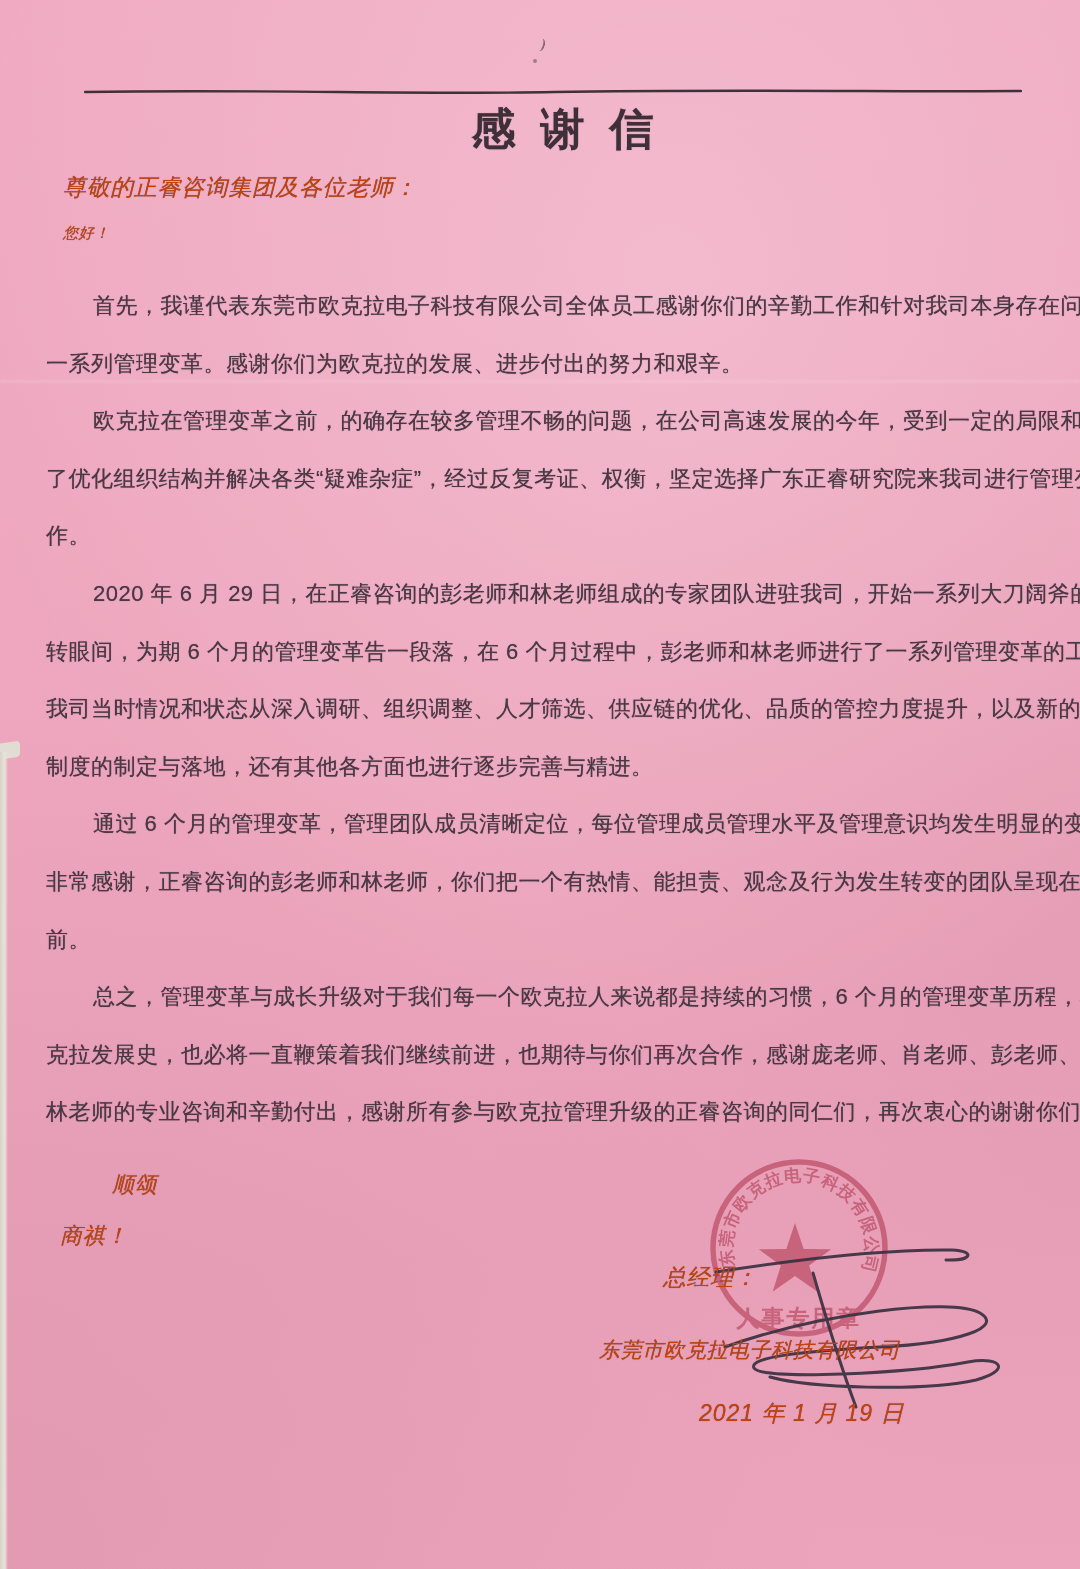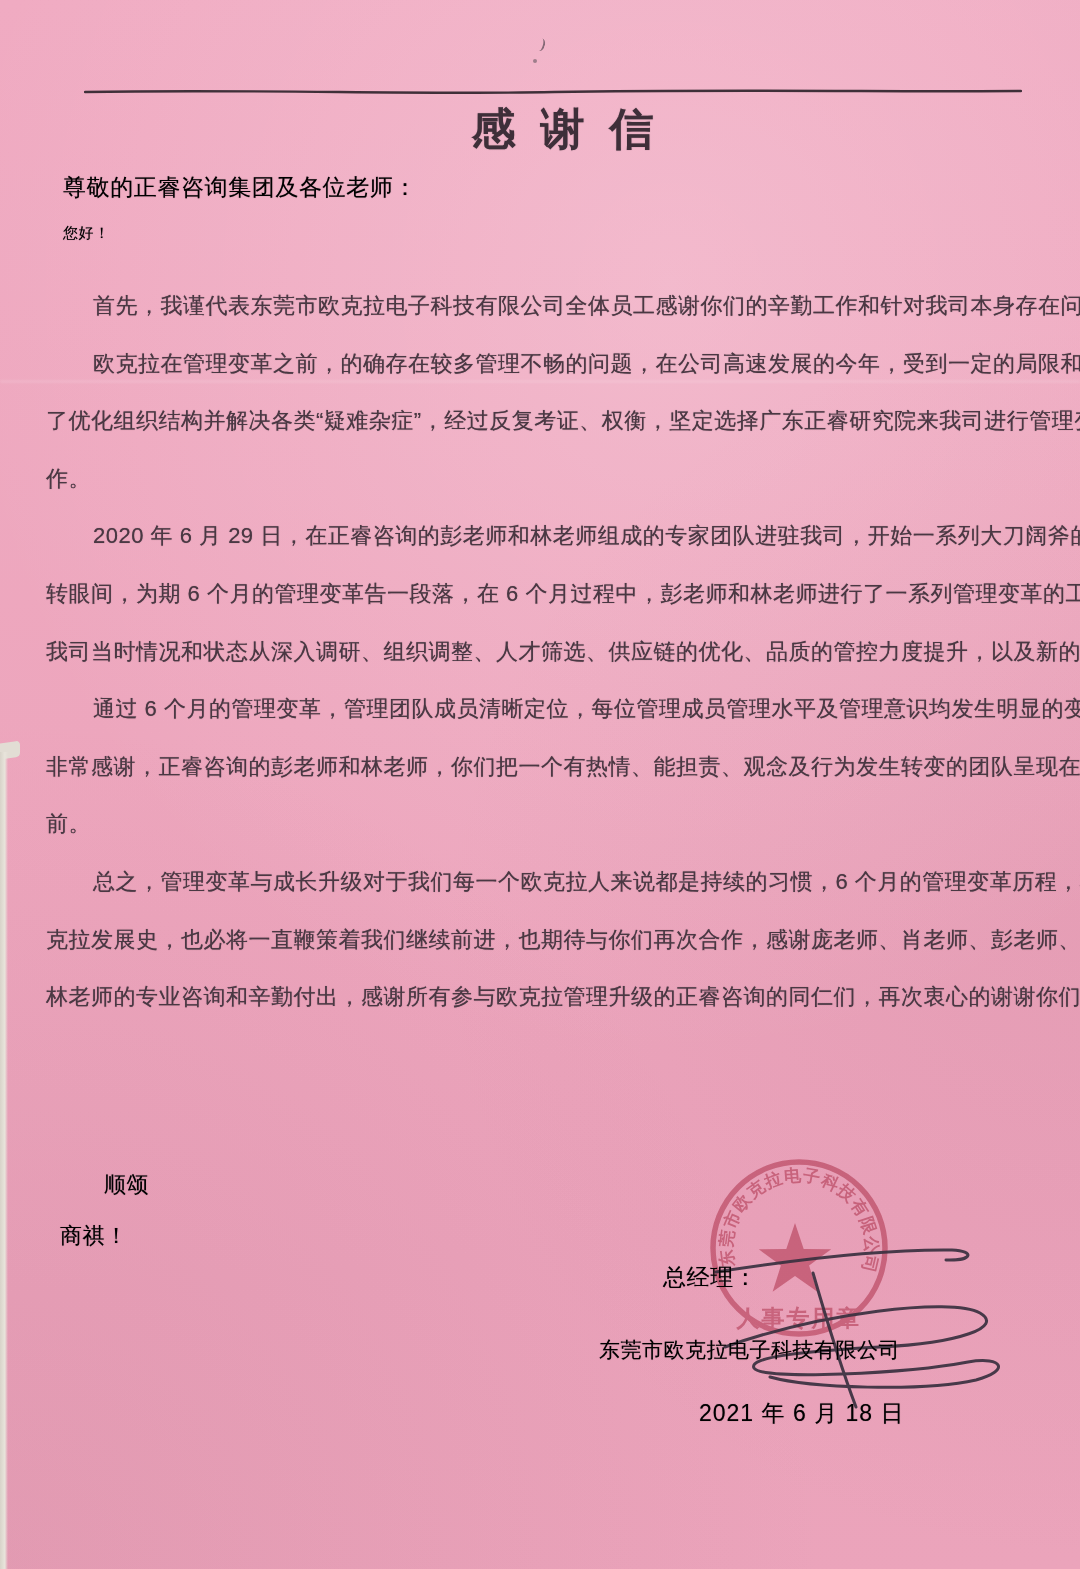--- a/index.html
+++ b/index.html
@@ -40,34 +40,35 @@
   .rule{position:absolute;left:84px;top:86px;width:938px;height:10px;}
   .title{
     position:absolute;left:0;right:0;top:100px;text-align:center;
     transform:translateX(26px);
     font-family:"Liberation Serif","DejaVu Serif",serif;
     font-size:44px;font-weight:700;color:#3e2f39;
     letter-spacing:7px;white-space:pre;
     text-shadow:0 0 1px rgba(62,47,57,.55);
   }
   .textline{
-    position:absolute;white-space:nowrap;color:#000000;
+    position:absolute;white-space:nowrap;color:#c2410c;
     font-size:22px;font-weight:500;letter-spacing:.6px;
     text-shadow:0 0 .8px rgba(74,56,67,.75);
+    font-style:italic;
   }
   .salutation{left:63px;top:172px;font-size:23px;}
   .greeting{left:63px;top:224px;font-size:15px;}
   .body{position:absolute;left:46px;top:277px;width:1000px;}
   .line{
     height:57.6px;line-height:57.6px;white-space:nowrap;color:#4a3843;
     font-size:22px;font-weight:500;letter-spacing:.5px;
     text-shadow:0 0 .8px rgba(74,56,67,.75);
   }
   .line.indent{padding-left:47px;}
-  .shunsong{left:104px;top:1170px;}
+  .shunsong{left:112px;top:1170px;}
   .shangqi{left:60px;top:1221px;text-align:center;}
   .role-label{left:663px;top:1262px;font-size:23px;}
   .company-name{left:599px;top:1336px;font-size:21px;letter-spacing:.5px;}
   .date-line{left:699px;top:1398px;font-size:23px;letter-spacing:1px;}
   .seal{position:absolute;left:692px;top:1140px;width:214px;height:214px;
     opacity:.58;mix-blend-mode:multiply;}
   .sig{position:absolute;left:630px;top:1215px;width:400px;height:200px;}
 </style>
 </head>
 <body>
@@ -86,26 +87,28 @@
     <path d="M1,6 C 180,3 330,9 470,6 C 640,3 820,6 937,5" stroke="#3f3039" stroke-width="2.4" fill="none" stroke-linecap="round"></path>
   </svg>
 
   <div class="title">感 谢 信</div>
 
   <div class="textline salutation">尊敬的正睿咨询集团及各位老师：</div>
   <div class="textline greeting">您好！</div>
 
   <div class="body">
     <div class="line indent">首先，我谨代表东莞市欧克拉电子科技有限公司全体员工感谢你们的辛勤工作和针对我司本身存在问题进行的</div>
+    <div class="line">一系列管理变革。感谢你们为欧克拉的发展、进步付出的努力和艰辛。</div>
     <div class="line indent">欧克拉在管理变革之前，的确存在较多管理不畅的问题，在公司高速发展的今年，受到一定的局限和阻碍。为</div>
     <div class="line">了优化组织结构并解决各类“疑难杂症”，经过反复考证、权衡，坚定选择广东正睿研究院来我司进行管理变革工</div>
     <div class="line">作。</div>
     <div class="line indent">2020 年 6 月 29 日，在正睿咨询的彭老师和林老师组成的专家团队进驻我司，开始一系列大刀阔斧的管理变革。</div>
     <div class="line">转眼间，为期 6 个月的管理变革告一段落，在 6 个月过程中，彭老师和林老师进行了一系列管理变革的工作，根据</div>
     <div class="line">我司当时情况和状态从深入调研、组织调整、人才筛选、供应链的优化、品质的管控力度提升，以及新的各项管理</div>
+    <div class="line">制度的制定与落地，还有其他各方面也进行逐步完善与精进。</div>
     <div class="line indent">通过 6 个月的管理变革，管理团队成员清晰定位，每位管理成员管理水平及管理意识均发生明显的变化，在此</div>
     <div class="line">非常感谢，正睿咨询的彭老师和林老师，你们把一个有热情、能担责、观念及行为发生转变的团队呈现在公司的面</div>
     <div class="line">前。</div>
     <div class="line indent">总之，管理变革与成长升级对于我们每一个欧克拉人来说都是持续的习惯，6 个月的管理变革历程，将永载欧</div>
     <div class="line">克拉发展史，也必将一直鞭策着我们继续前进，也期待与你们再次合作，感谢庞老师、肖老师、彭老师、涂老师、</div>
     <div class="line">林老师的专业咨询和辛勤付出，感谢所有参与欧克拉管理升级的正睿咨询的同仁们，再次衷心的谢谢你们。</div>
   </div>
 
   <div class="textline shunsong">顺颂</div>
   <div class="textline shangqi">商祺！</div>
@@ -123,14 +126,14 @@
   <svg class="sig" viewBox="0 0 400 200">
     <g fill="none" stroke="#3a3140" stroke-width="3" stroke-linecap="round" opacity=".92">
       <path d="M 86,57 C 150,47 250,34 322,35 C 346,36 342,46 316,45"></path>
       <path d="M 95,132 C 190,98 322,82 350,98 C 374,112 330,128 250,132 C 175,136 118,142 124,153 C 132,166 280,158 338,147 C 374,141 380,156 346,165 C 292,177 180,173 140,162"></path>
       <path d="M 183,58 C 194,96 210,150 226,192"></path>
     </g>
   </svg>
 
   <div class="textline role-label">总经理：</div>
   <div class="textline company-name">东莞市欧克拉电子科技有限公司</div>
-  <div class="textline date-line">2021 年 6 月 18 日</div>
+  <div class="textline date-line">2021 年 1 月 19 日</div>
 </div>
 
 </body></html>

